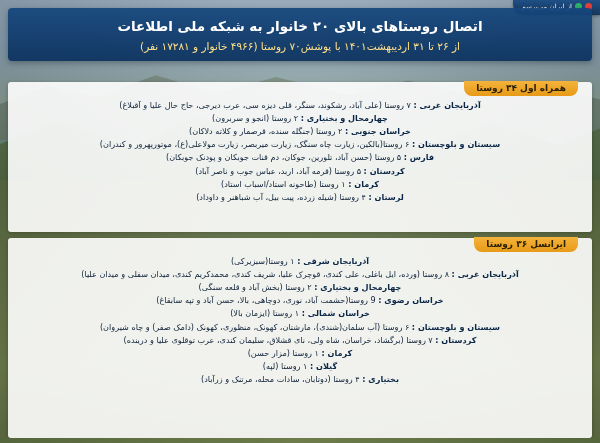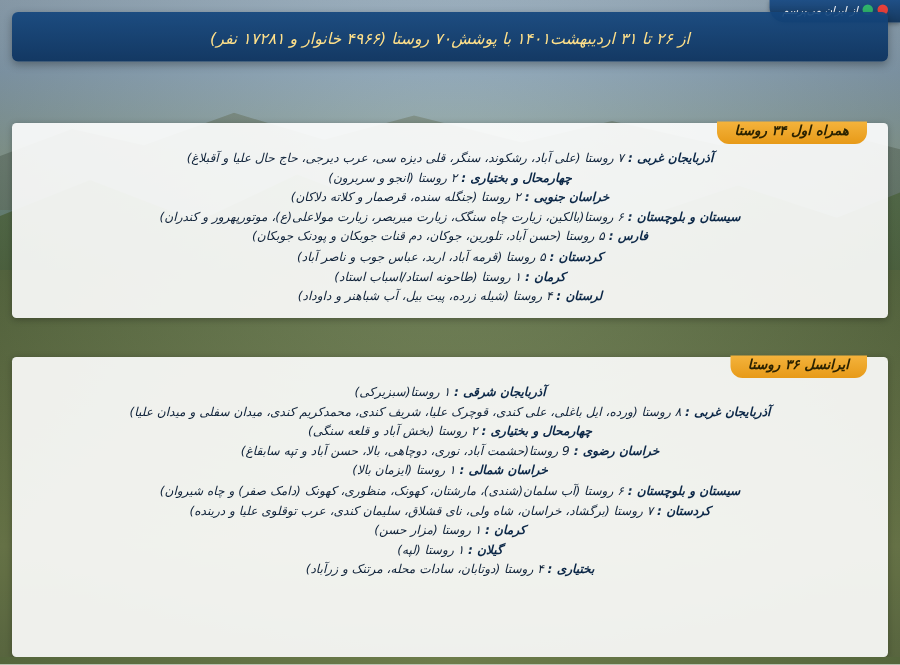--- a/index.html
+++ b/index.html
@@ -7,21 +7,20 @@
     margin: 0; padding: 0;
     width: 600px; height: 443px;
     overflow: hidden;
     font-family: "DejaVu Sans", "Liberation Sans", sans-serif;
   }
   #page {
     position: relative;
     width: 600px; height: 443px;
     overflow: hidden;
     background: linear-gradient(180deg, #8fa6b8 0%, #7d98ad 18%, #6e8c7a 34%, #5f7a5a 52%, #6b7d55 70%, #7a8a5e 88%, #6e7f58 100%);
-    font-style: italic;
   }
   
   .bg-sky {
     position: absolute; left: 0; top: 0; width: 600px; height: 120px;
     background: linear-gradient(180deg, #9db3c4 0%, #8ea8bb 40%, #8fa38f 100%);
   }
   .bg-mtn-far {
     position: absolute; left: 0; top: 50px; width: 600px; height: 90px;
     background: linear-gradient(180deg, #7e8f87 0%, #6d8272 100%);
     clip-path: polygon(0% 60%, 8% 40%, 16% 52%, 26% 28%, 36% 48%, 46% 30%, 58% 50%, 68% 34%, 80% 52%, 90% 38%, 100% 55%, 100% 100%, 0% 100%);
@@ -79,21 +78,21 @@
   }
 
   
   .panel {
     position: absolute; left: 8px; right: 8px;
     background: rgba(255,255,255,0.90);
     border-radius: 3px;
     padding: 16px 10px 8px 10px;
     box-shadow: 0 1px 4px rgba(0,0,0,.25);
   }
-  #panel-1 { top: 82px; height: 130px; }
+  #panel-1 { top: 82px; height: 150px; }
   #panel-2 { top: 238px; height: 200px; }
 
   .panel-tab {
     position: absolute; top: -1px; right: 14px;
     background: linear-gradient(180deg, #f4b33c, #e79a18);
     color: #2b2200;
     font-size: 9px;
     font-weight: bold;
     padding: 2px 12px 3px 12px;
     border-bottom-left-radius: 8px;
@@ -129,20 +128,21 @@
   <div class="bg-mtn-far"></div>
   <div class="bg-mtn-mid"></div>
   <div class="bg-field"></div>
   <div class="bg-haze"></div>
 
   <div class="corner-badge">
     <span class="dot"></span><span class="dot dot2"></span><span>از ایران می‌پرسم</span>
   </div>
 
   <div class="header">
+    <div class="title">اتصال روستاهای بالای ۲۰ خانوار به شبکه ملی اطلاعات</div>
     <div class="subtitle">از ۲۶ تا ۳۱ اردیبهشت۱۴۰۱ با پوشش۷۰ روستا (۴۹۶۶ خانوار و ۱۷۲۸۱ نفر)</div>
   </div>
 
   <div class="panel" id="panel-1">
     <div class="panel-tab">همراه اول ۳۴ روستا</div>
     <div class="rows" id="rows-1">
         <div class="row"><span class="prov">آذربایجان غربی :</span><span> ۷ روستا (علی آباد، رشکوند، سنگر، قلی دیزه سی، عرب دیرجی، حاج حال علیا و آقبلاغ)</span></div>
         <div class="row"><span class="prov">چهارمحال و بختیاری :</span><span> ۲ روستا (انجو و سربرون)</span></div>
         <div class="row"><span class="prov">خراسان جنوبی :</span><span> ۲ روستا (جنگله سنده، قرصمار و کلاته دلاکان)</span></div>
         <div class="row"><span class="prov">سیستان و بلوچستان :</span><span> ۶ روستا(بالکین، زیارت چاه سنگک، زیارت میربصر، زیارت مولاعلی(ع)، موتورپهرور و کندران)</span></div>

